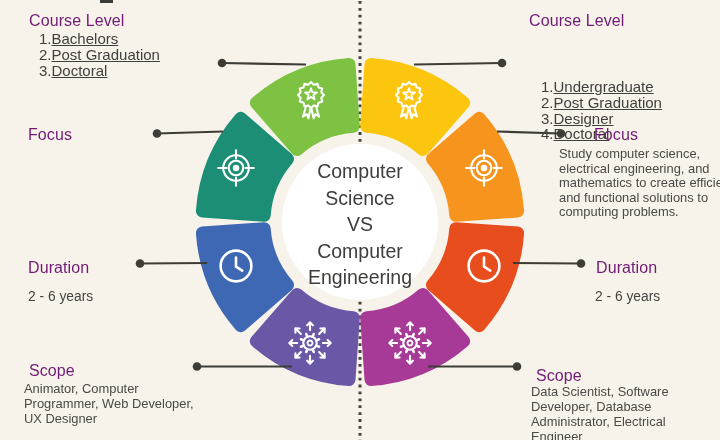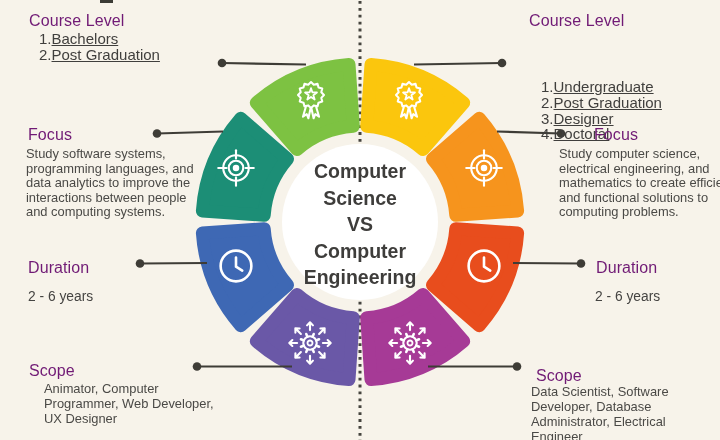--- a/index.html
+++ b/index.html
@@ -18,21 +18,21 @@
     position:absolute;font-size:12.9px;line-height:14.5px;color:#4A4946;
   }
   .value-text{
     position:absolute;font-size:13.8px;color:#454442;white-space:nowrap;
   }
   .num-list{position:absolute;font-size:15px;line-height:15.8px;color:#403F3D;text-decoration:underline;}
   .num-list .li{white-space:nowrap;}
   .num-list .num{display:inline-block;min-width:11px;}
   .center-title{
     position:absolute;left:270px;top:158px;width:180px;
-    text-align:center;font-size:19.5px;font-weight:700;line-height:26.5px;color:#3E3D3B;
+    text-align:center;font-size:19.5px;font-weight:400;line-height:26.5px;color:#3E3D3B;
   }
   .seg{stroke-width:13;stroke-linejoin:round;}
   .cl{stroke-width:2.2;}
   .dot{stroke-width:8.6;stroke-linecap:round;}
 </style>
 </head>
 <body>
 
 <div class="stage">
 
@@ -167,30 +167,30 @@
     <div>Science</div>
     <div>VS</div>
     <div>Computer</div>
     <div>Engineering</div>
   </div>
 
   <div class="heading" style="left:29px;top:12px;">Course Level</div>
   <div class="num-list" style="left:39px;top:31px;">
     <div class="li"><span class="num">1.</span><span>Bachelors</span></div>
     <div class="li"><span class="num">2.</span><span>Post Graduation</span></div>
+    <div class="li"><span class="num">3.</span><span>Doctoral</span></div>
   </div>
 
   <div class="heading" style="left:28px;top:126px;">Focus</div>
-  <div class="body-text" style="left:26px;top:147px;width:176px;">Study software systems, programming languages, and data analytics to improve the interactions between people and computing systems.</div>
 
   <div class="heading" style="left:28px;top:259px;">Duration</div>
   <div class="value-text" style="left:28px;top:289px;">2 - 6 years</div>
 
   <div class="heading" style="left:29px;top:362px;">Scope</div>
-  <div class="body-text" style="left:44px;top:382px;width:186px;line-height:14.9px;">Animator, Computer Programmer, Web Developer, UX Designer</div>
+  <div class="body-text" style="left:24px;top:382px;width:186px;line-height:14.9px;">Animator, Computer Programmer, Web Developer, UX Designer</div>
 
   <div class="heading" style="left:529px;top:12px;">Course Level</div>
   <div class="num-list" style="left:541px;top:31px;margin-top:48px;">
     <div class="li"><span class="num">1.</span><span>Undergraduate</span></div>
     <div class="li"><span class="num">2.</span><span>Post Graduation</span></div>
     <div class="li"><span class="num">3.</span><span>Designer</span></div>
     <div class="li"><span class="num">4.</span><span>Doctoral</span></div>
   </div>
 
   <div class="heading" style="left:594px;top:126px;">Focus</div>

